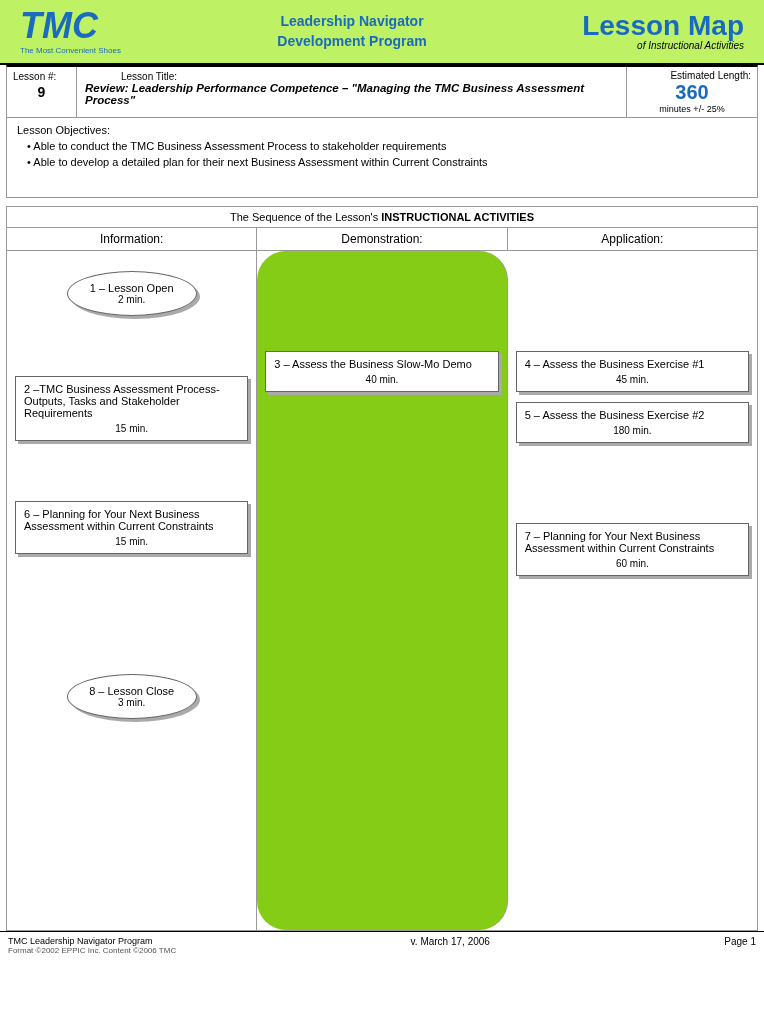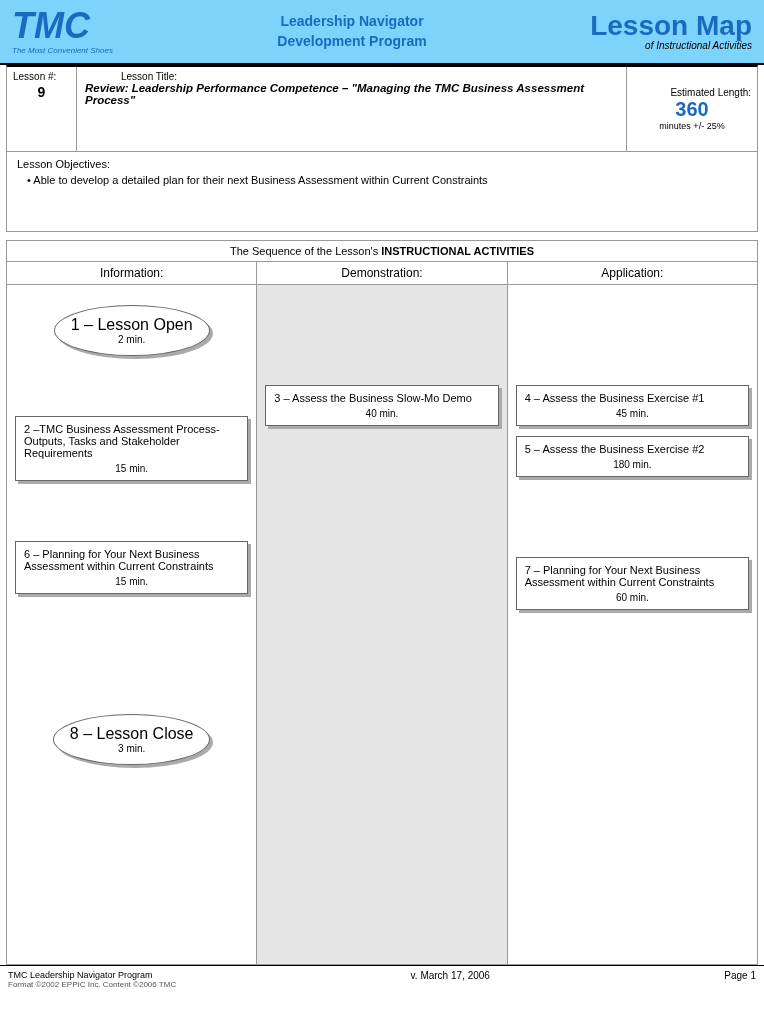--- a/index.html
+++ b/index.html
@@ -9,38 +9,37 @@
       width: 764px;
       min-height: 1017px;
       font-size: 11px;
       color: #000;
     }
 
     
     .header {
       display: flex;
       align-items: center;
-      padding: 8px 12px;
+      padding: 8px 20px;
       border-bottom: 2px solid #000;
-      background: #7dd3fc;
+      background: #bef264;
     }
     .header-logo {
       width: 120px;
     }
     .logo-tmc {
       font-size: 36px;
       font-weight: bold;
       color: #1a6bbf;
       line-height: 1;
       font-style: italic;
     }
     .logo-tagline {
       font-size: 8px;
       color: #1a6bbf;
-      font-style: italic;
       margin-top: 2px;
     }
     .header-program {
       flex: 1;
       text-align: center;
     }
     .program-title {
       font-size: 14px;
       font-weight: bold;
       color: #1a6bbf;
@@ -84,21 +83,21 @@
       border-right: 1px solid #999;
     }
     .lesson-title-cell .label { font-size: 10px; padding-left: 36px; }
     .lesson-title-text {
       font-size: 11.5px;
       font-style: italic;
       font-weight: bold;
     }
     .estimated-cell {
       width: 130px;
-      padding: 20px 6px;
+      padding: 3px 6px;
       text-align: center;
     }
     .estimated-cell .label { font-size: 10px; text-align: right; }
     .estimated-cell .num { font-size: 20px; font-weight: bold; color: #1a6bbf; }
     .estimated-cell .unit { font-size: 9px; }
 
     
     .objectives {
       margin: 0 6px;
       padding: 6px 10px;
@@ -145,23 +144,24 @@
     }
     .col-info {
       flex: 1;
       padding: 10px 8px;
       border-right: 1px solid #999;
       position: relative;
     }
     .col-demo {
       flex: 1;
       padding: 10px 8px;
-      background: #e5e5e5;
+      background: #84cc16;
       border-right: 1px solid #999;
       position: relative;
+      border-radius: 29px;
     }
     .col-app {
       flex: 1;
       padding: 10px 8px;
       position: relative;
     }
 
     
     .oval-box {
       background: #fff;
@@ -172,21 +172,21 @@
       font-size: 11px;
       display: inline-block;
       margin: 0 auto;
       min-width: 130px;
       box-shadow: 3px 3px 0 #aaa;
     }
     .oval-container {
       text-align: center;
       margin: 10px 0;
     }
-    .oval-label { font-size: 16px; }
+    .oval-label { font-size: 11px; }
     .oval-time { font-size: 10px; display: block; }
 
     .rect-box {
       background: #fff;
       border: 1px solid #666;
       padding: 6px 8px;
       font-size: 11px;
       margin: 8px 0;
       position: relative;
       box-shadow: 3px 3px 0 #aaa;
@@ -253,20 +253,21 @@
   </div>
   <div class="estimated-cell">
     <div class="label">Estimated Length:</div>
     <div class="num">360</div>
     <div class="unit">minutes  +/- 25%</div>
   </div>
 </div>
 
 <div class="objectives">
   <div class="obj-title">Lesson Objectives:</div>
+  <div class="obj-item">• <span>Able to conduct the TMC Business Assessment Process to stakeholder requirements</span></div>
   <div class="obj-item">• <span>Able to develop a detailed plan for their next Business Assessment within Current Constraints</span></div>
 </div>
 
 <div class="sequence-header">The Sequence of the Lesson's <strong>INSTRUCTIONAL ACTIVITIES</strong></div>
 
 <div class="col-headers">
   <div class="col-header">Information:</div>
   <div class="col-header">Demonstration:</div>
   <div class="col-header">Application:</div>
 </div>

